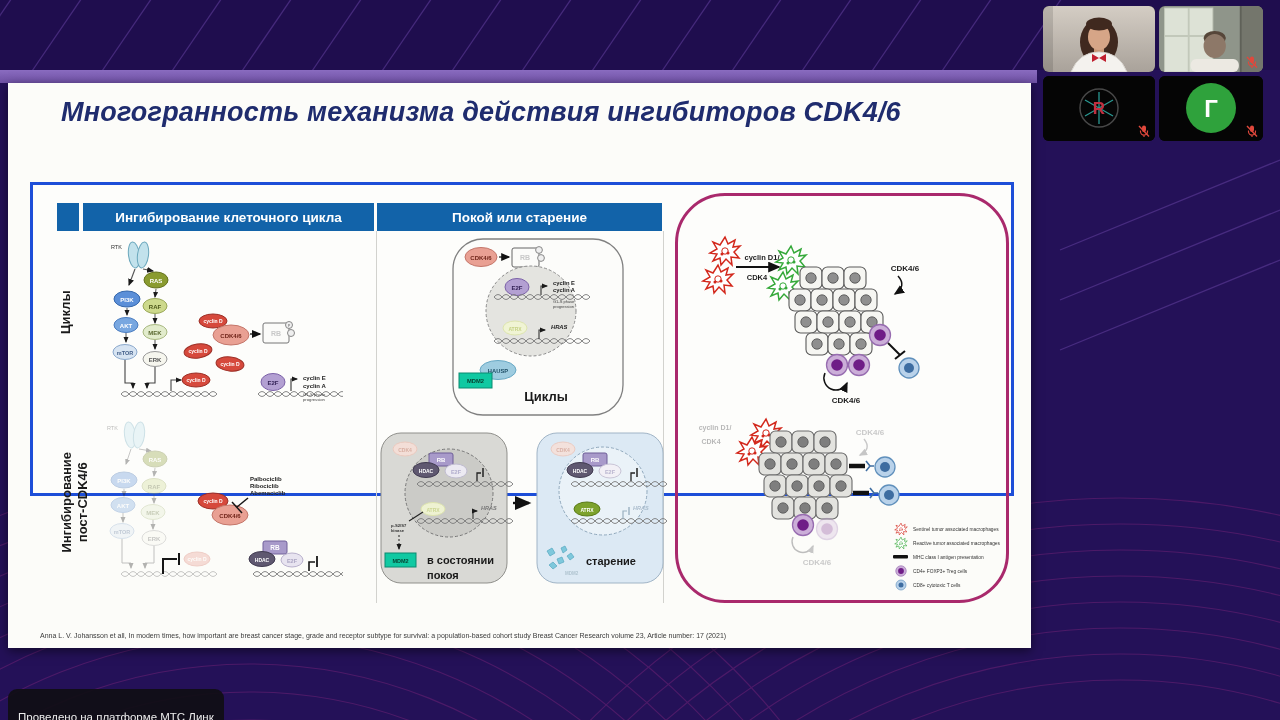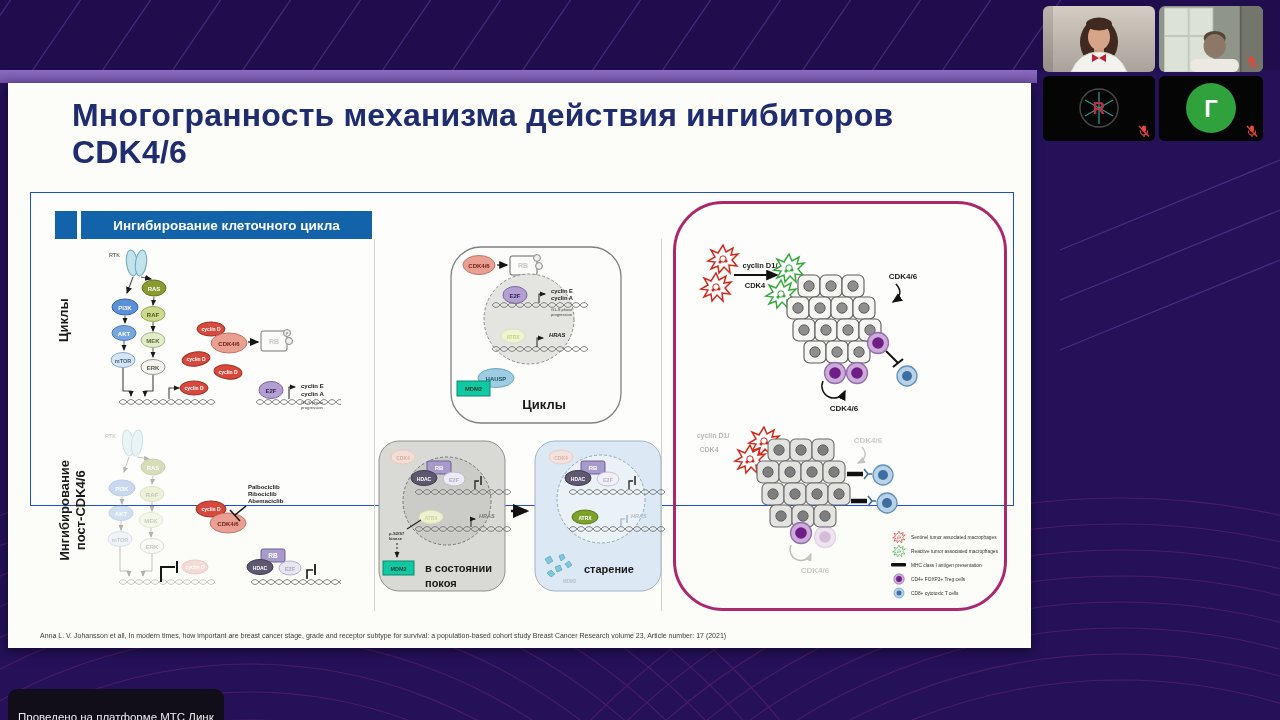--- a/index.html
+++ b/index.html
@@ -4,24 +4,24 @@
 <style>
   html,body{margin:0;padding:0;background:#14093a;font-family:"Liberation Sans",sans-serif;}
   .stage{position:relative;width:1280px;height:720px;overflow:hidden;background:#241158;}
   .stage *{box-sizing:border-box;}
   svg text{font-family:"Liberation Sans",sans-serif;}
   .bgsvg{position:absolute;left:0;top:0;}
   .topstrip{position:absolute;left:0;top:70px;width:1037px;height:13px;
     background:linear-gradient(#8a6cc0,#6f51a5);}
   .slide{position:absolute;left:8px;top:83px;width:1023px;height:565px;background:#fcfcf9;
     box-shadow:0 3px 10px rgba(0,0,0,.5);}
-  .slide-title{position:absolute;left:64px;top:14px;width:910px;font-size:32px;font-weight:bold;
-    color:#1f2c6e;letter-spacing:.2px;}
-  .panel{position:absolute;left:22px;top:109px;width:984px;height:314px;background:#fdfdfb;
-    border:1px solid #1d4ed8;}
+  .slide-title{position:absolute;left:53px;top:14px;width:910px;font-size:27px;font-weight:bold;
+    color:#1f2c6e;letter-spacing:.2px;font-style:italic;}
+  .panel{position:absolute;left:22px;top:99px;width:984px;height:314px;background:#fdfdfb;
+    border:3px solid #1d4ed8;}
   .hdr{position:absolute;top:18px;height:28px;background:#1263a9;color:#fff;font-weight:bold;
     font-size:13.5px;display:flex;align-items:center;justify-content:center;}
   .corner{position:absolute;left:24px;top:18px;width:22px;height:28px;background:#1263a9;}
   .vlabel{position:absolute;transform:rotate(-90deg);color:#1a1a1a;font-weight:bold;
     font-size:13px;text-align:center;line-height:1.25;}
   .divline{position:absolute;top:46px;width:1px;height:372px;background:#d2d2ce;}
   .dsvg{position:absolute;}
   .magenta-box{position:absolute;left:642px;top:8px;width:334px;height:410px;
     border:3px solid #a9296c;border-radius:50px;pointer-events:none;}
   .citation{position:absolute;left:32px;top:549px;width:960px;font-size:7px;color:#3a3a3a;}
@@ -128,20 +128,21 @@
   </svg>
 
   <div class="topstrip"></div>
 
   <div class="slide">
     <div class="slide-title">Многогранность механизма действия ингибиторов CDK4/6</div>
 
     <div class="panel">
       <div class="corner"></div>
       <div class="hdr" style="left:50px;width:291px;">Ингибирование клеточного цикла</div>
+      <div class="hdr" style="left:344px;width:285px;">Покой или старение</div>
 
       <div class="divline" style="left:343px;"></div>
       <div class="divline" style="left:630px;"></div>
 
       <div class="vlabel" style="left:-7px;top:119px;width:80px;">Циклы</div>
       <div class="vlabel" style="left:-33px;top:301px;width:150px;">
         <div>Ингибирование</div>
         <div>пост-CDK4/6</div>
       </div>
 

